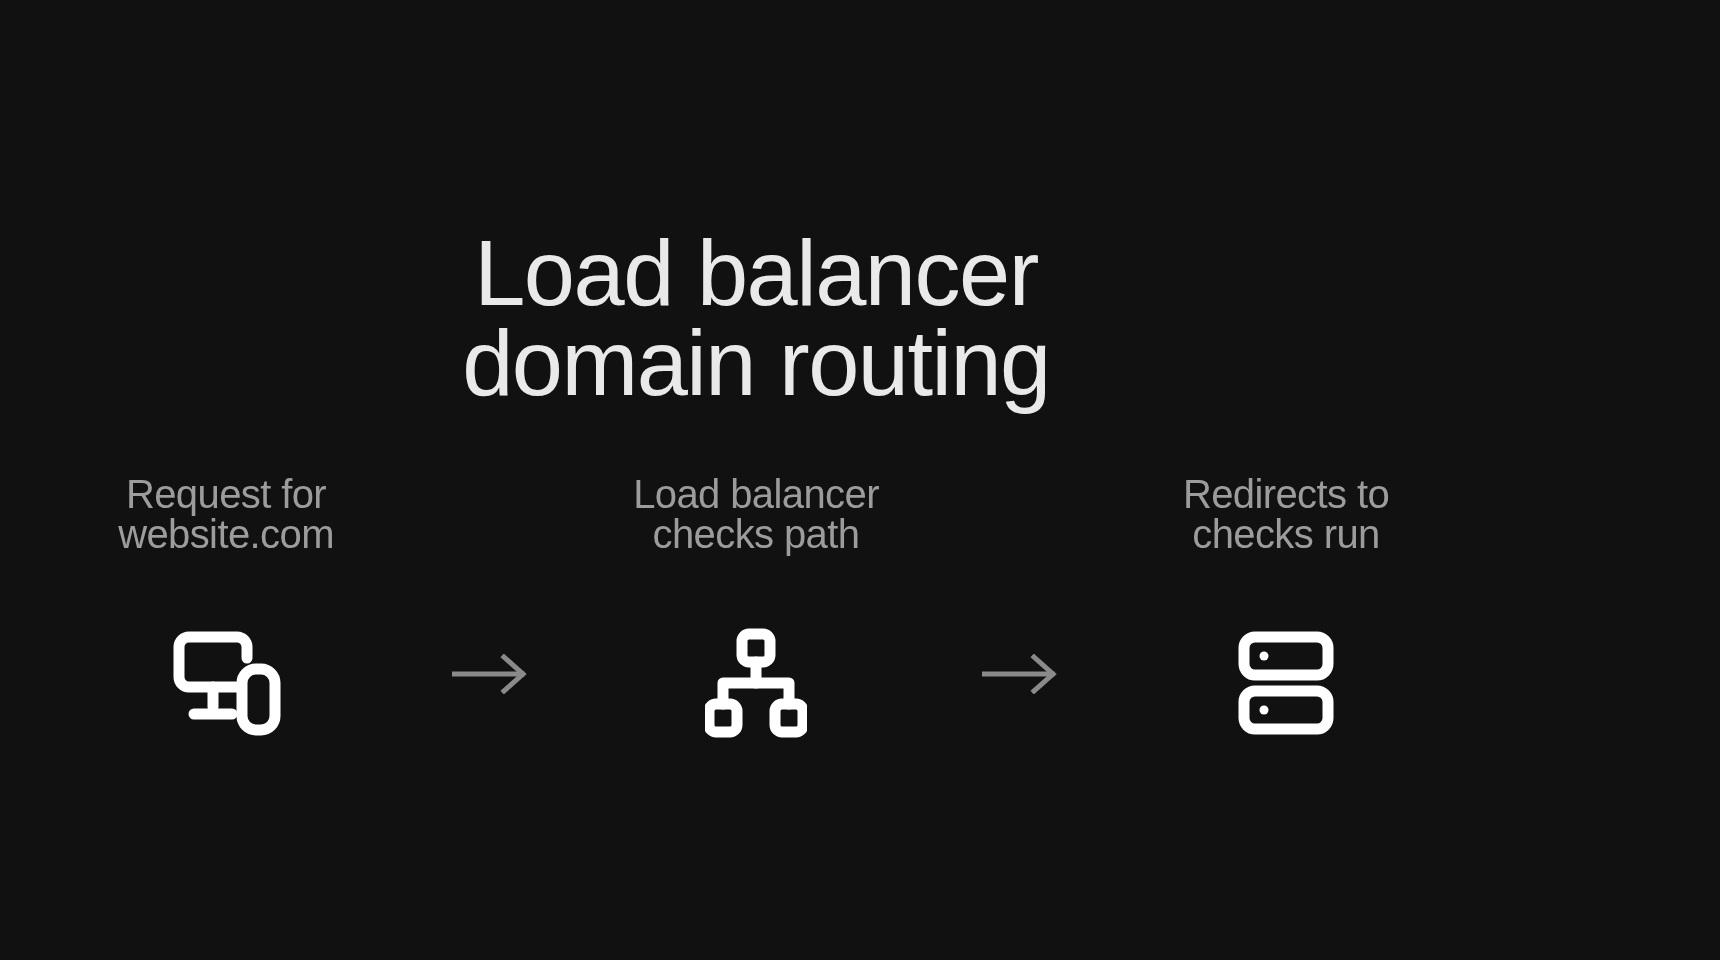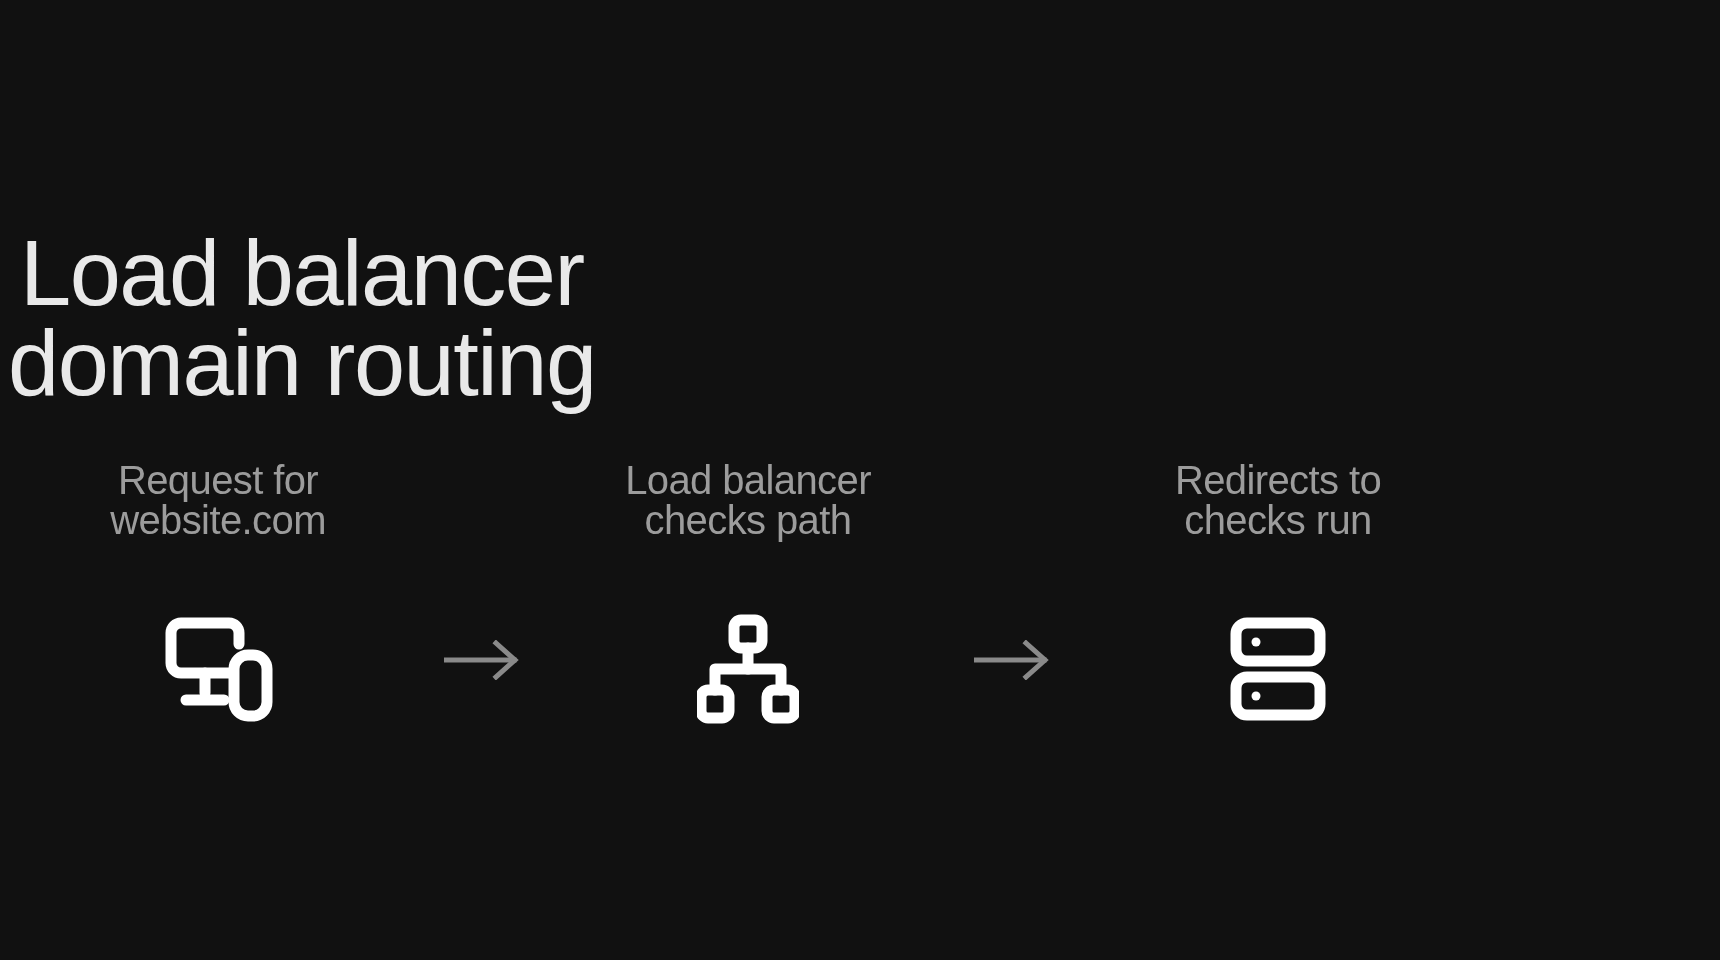--- a/index.html
+++ b/index.html
@@ -12,36 +12,35 @@
     background: #111111;
     font-family: "Liberation Sans", sans-serif;
     overflow: hidden;
   }
   .slide {
     width: 1512px;
     height: 960px;
     position: relative;
     display: flex;
     flex-direction: column;
-    align-items: flex-start;
+    align-items: center;
     background: #111111;
-    padding-left: 8px;
   }
   .title {
     margin-top: 228px;
     text-align: center;
     color: #e9e9e9;
     font-size: 92px;
     line-height: 0.98;
     font-weight: 400;
     letter-spacing: -1.5px;
     white-space: pre-line;
   }
   .steps {
-    margin-top: 52px;
+    margin-top: 66px;
     width: 1480px;
     display: flex;
     flex-direction: row;
     align-items: flex-start;
     justify-content: center;
   }
   .step {
     width: 300px;
     display: flex;
     flex-direction: column;

